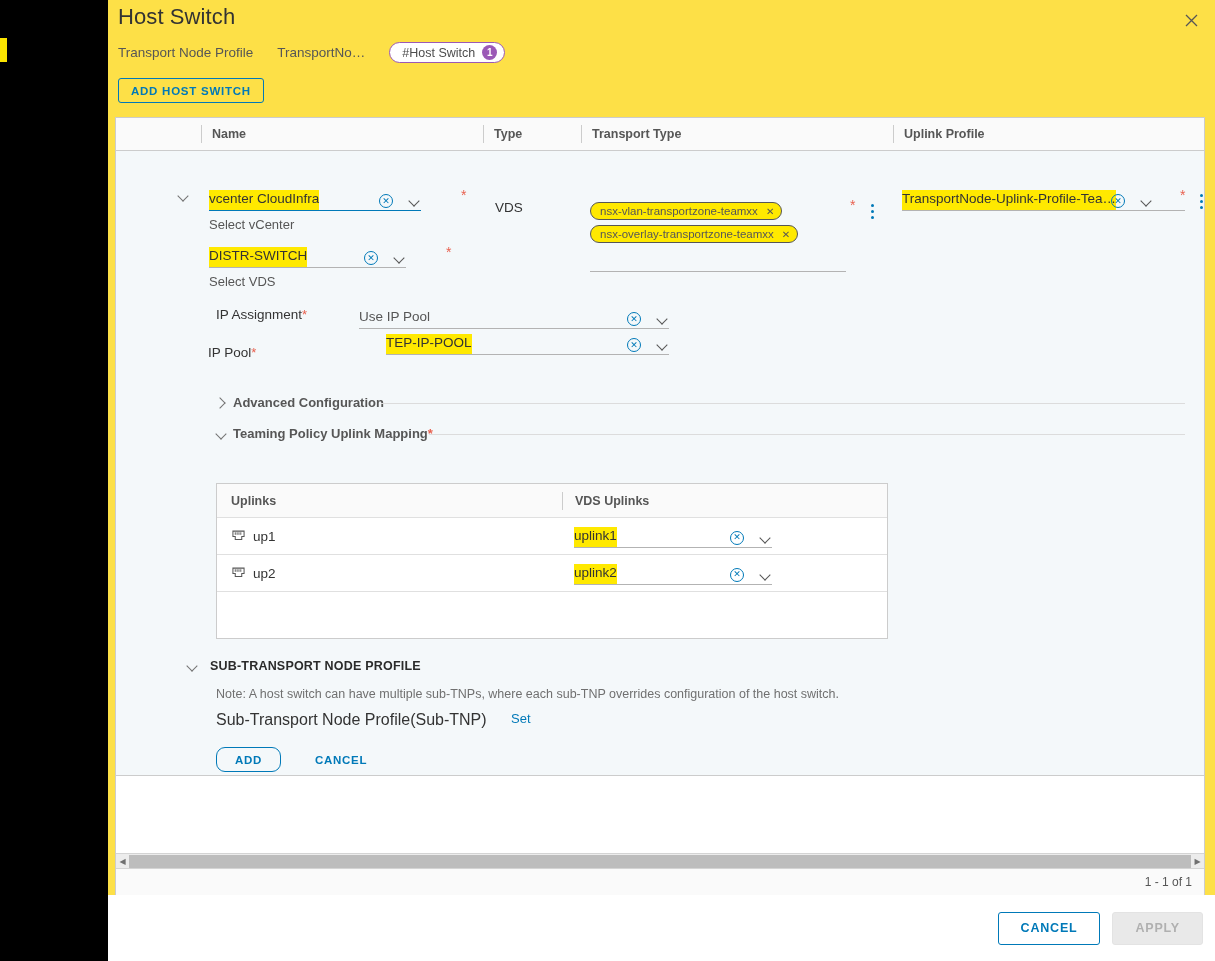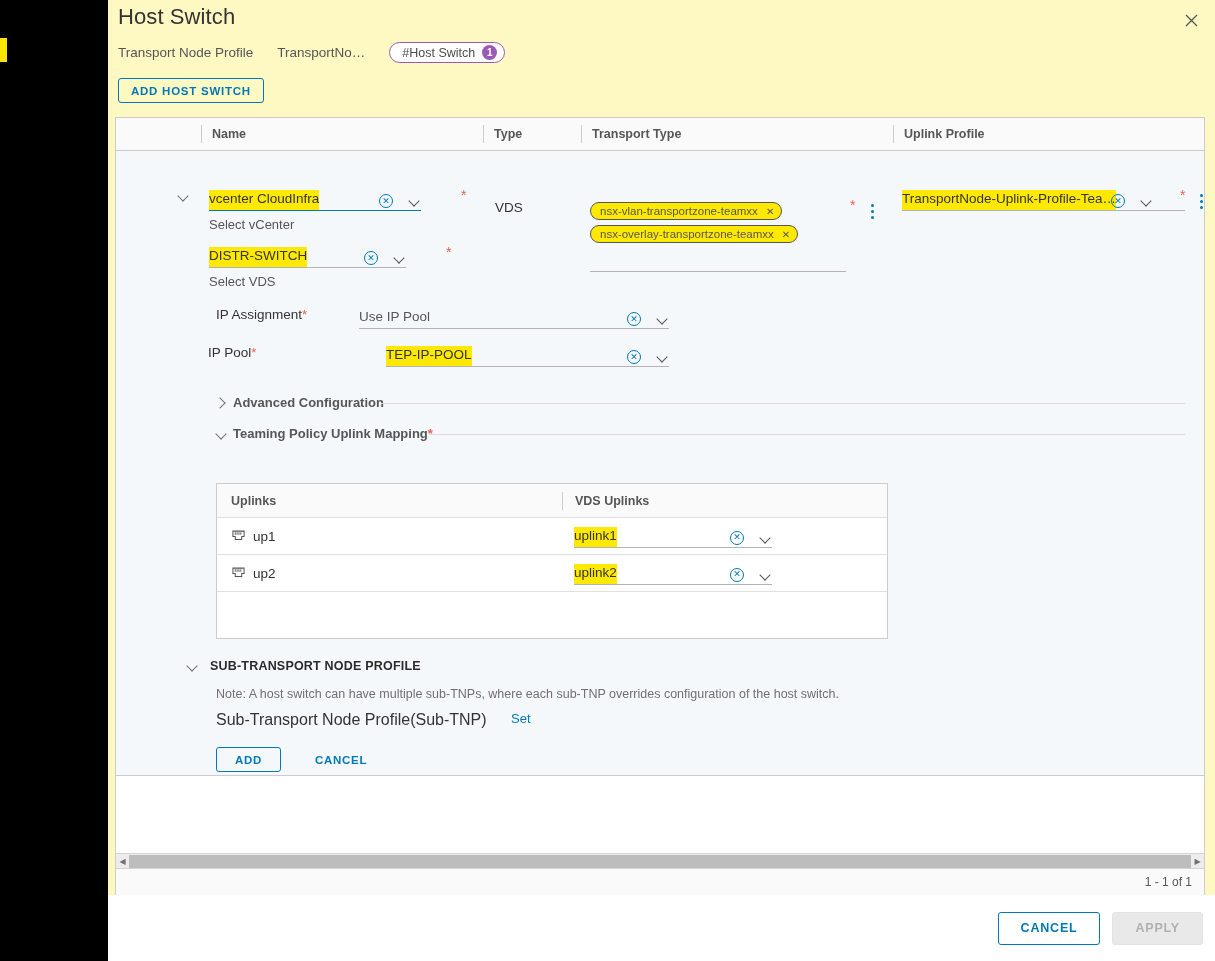--- a/index.html
+++ b/index.html
@@ -18,21 +18,21 @@
     background: #000000;
   }
   .rail-mark {
     position: absolute; left: 0; top: 38px; width: 7px; height: 24px;
     background: #fbe400;
   }
 
   
   .panel {
     position: absolute; left: 108px; top: 0; width: 1107px; height: 961px;
-    background: #fef9c3;
+    background: #fde047;
   }
 
   .close-btn {
     position: absolute; right: 12px; top: 8px;
     width: 24px; height: 24px; cursor: pointer;
     display: flex; align-items: center; justify-content: center;
     color: #565656; font-size: 15px; line-height: 1;
   }
 
   .title {
@@ -194,21 +194,21 @@
     position: absolute; left: 70px; top: 508px;
     display: flex; align-items: center; gap: 10px;
     font-size: 12.5px; font-weight: 700; color: #2b2b2b; letter-spacing: .2px; cursor: pointer;
   }
   .note { position: absolute; left: 100px; top: 536px; font-size: 12.5px; color: #707070; }
   .stnp-label { position: absolute; left: 100px; top: 560px; font-size: 16px; color: #333; }
   .set-link { position: absolute; left: 395px; top: 560px; font-size: 13px; color: #0079b8; cursor: pointer; }
 
   .btn-add {
     position: absolute; left: 100px; top: 596px; height: 25px; padding: 0 18px;
-    border: 1px solid #0079b8; border-radius: 3px; background: transparent; color: #0079b8;
+    border: 1px solid #0079b8; border-radius: 9px; background: transparent; color: #0079b8;
     font-size: 11.5px; font-weight: 600; letter-spacing: .7px; cursor: pointer;
     display:flex; align-items:center; font-family:"Liberation Sans", sans-serif;
   }
   .btn-cancel-link {
     position: absolute; left: 193px; top: 596px; height: 25px;
     background: transparent; border: none; color: #0079b8;
     font-size: 11.5px; font-weight: 600; letter-spacing: .7px; cursor: pointer;
     display:flex; align-items:center; font-family:"Liberation Sans", sans-serif;
   }
 
@@ -350,21 +350,21 @@
           <div class="fv gray">
             <span class="txt" style="color:#565656;">Use IP Pool</span>
             <span class="clear" style="right:28px;">✕</span>
             <span class="caret"></span>
           </div>
         </div>
 
         <div class="frow" style="left:92px; top:194px;">
           <span class="flabel">IP Pool</span><span class="req">*</span>
         </div>
-        <div class="field" style="left:243px; top:192px; width:310px;padding-left:27px;">
+        <div class="field" style="left:243px; top:180px; width:310px;padding-left:27px;">
           <div class="fv gray">
             <span class="txt hl">TEP-IP-POOL</span>
             <span class="clear" style="right:28px;">✕</span>
             <span class="caret"></span>
           </div>
         </div>
 
         <div class="sec-toggle" style="left:99px; top:244px;">
           <span class="chev right"></span>
           <span style="margin-left:4px;">Advanced Configuration</span>

